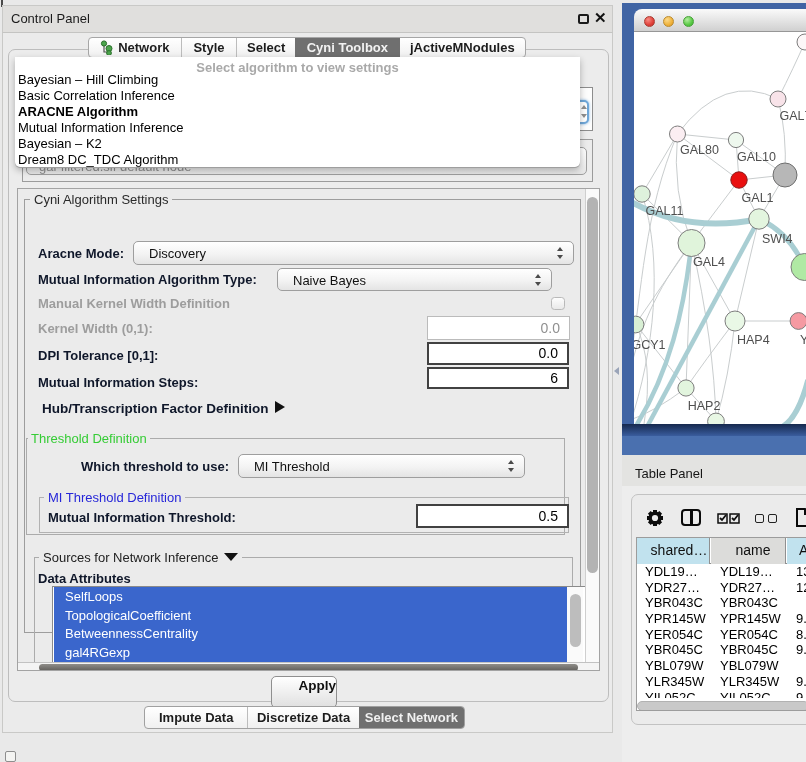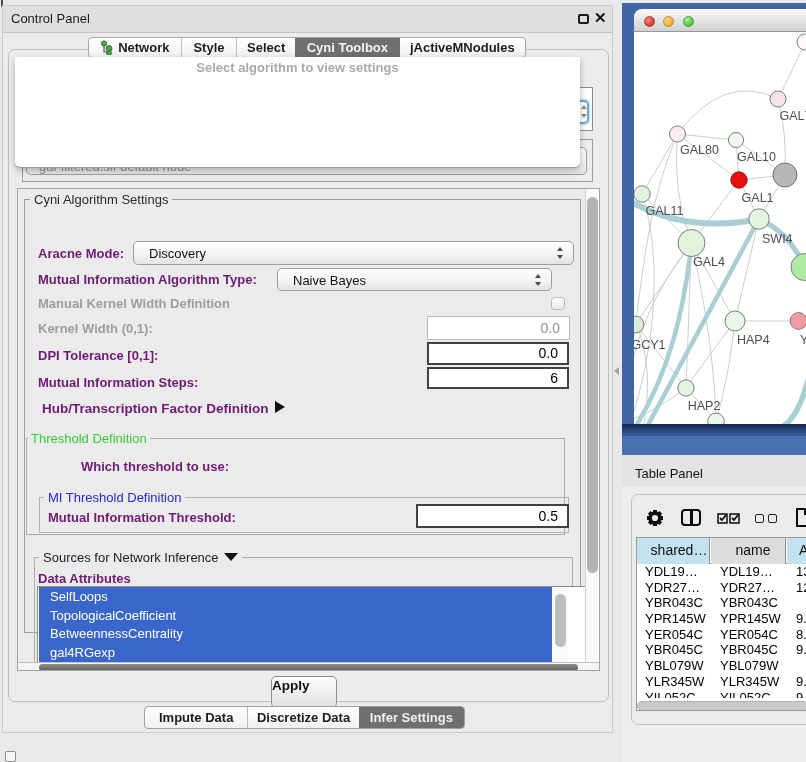--- a/index.html
+++ b/index.html
@@ -1,17 +1,17 @@
 <!DOCTYPE html>
 <html><head><meta charset="utf-8"><style>
 *{margin:0;padding:0;box-sizing:border-box}
 html,body{width:806px;height:762px;overflow:hidden;background:#e9e9e9;font-family:"Liberation Sans",sans-serif}
 #root{position:relative;width:806px;height:762px;overflow:hidden}
 .abs{position:absolute}
-.lbl{position:absolute;font:bold 13px "Liberation Sans",sans-serif;color:#701a75;white-space:nowrap}
+.lbl{position:absolute;font:bold 13px "Liberation Sans",sans-serif;color:#0f172a;white-space:nowrap}
 .glbl{position:absolute;font:bold 13px "Liberation Sans",sans-serif;color:#9d9d9d;white-space:nowrap}
 .combo{position:absolute;border:1px solid #9e9e9e;border-radius:5px;background:linear-gradient(#ffffff,#f3f3f3 55%,#e4e4e4);font:13px "Liberation Sans",sans-serif;color:#111}
 .combo .tx{position:absolute;left:15px;top:50%;transform:translateY(-50%)}
 .arr{position:absolute;right:9px;top:50%;width:7px;height:12px;transform:translateY(-50%)}
 .arr:before{content:"";position:absolute;left:0;top:0;border-left:3.5px solid transparent;border-right:3.5px solid transparent;border-bottom:4.5px solid #4a4a4a}
 .arr:after{content:"";position:absolute;left:0;bottom:0;border-left:3.5px solid transparent;border-right:3.5px solid transparent;border-top:4.5px solid #4a4a4a}
 .field{position:absolute;background:#fff;border:1px solid #bbb;font:14px "Liberation Sans",sans-serif;color:#000;text-align:right;padding-right:9px}
 .field.dark{border:2px solid #414141}
 .gbox{position:absolute;border:1px solid #ababab}
 .gbox>span{position:absolute;top:-8px;font:13px "Liberation Sans",sans-serif;background:#ebebeb;padding:0 4px;white-space:nowrap}
@@ -76,50 +76,54 @@
   <div class="field dark" style="left:409px;top:153px;width:142px;height:23px;line-height:19px">0.0</div>
   <div class="lbl" style="left:20px;top:186px">Mutual Information Steps:</div>
   <div class="field dark" style="left:409px;top:178px;width:142px;height:22px;line-height:18px">6</div>
   <div class="lbl" style="left:24px;top:212px;font-size:13.5px">Hub/Transcription Factor Definition</div>
   <div class="abs" style="left:257px;top:212px;width:0;height:0;border-top:6.5px solid transparent;border-bottom:6.5px solid transparent;border-left:10px solid #111"></div>
 
   <div class="gbox" style="left:8px;top:249px;width:539px;height:97px">
     <span style="left:1px;color:#35cc35;padding:0 3px">Threshold Definition</span>
   </div>
   <div class="lbl" style="left:63px;top:270px">Which threshold to use:</div>
+  <div class="combo" style="left:220px;top:265px;width:287px;height:24px">
+        <span class="tx">MI Threshold</span>
+        <span class="arr"></span>
+      </div>
   <div class="gbox" style="left:21px;top:308px;width:530px;height:36px;border-color:#b2b2b2">
     <span style="left:4px;color:#2626d8">MI Threshold Definition</span>
   </div>
   <div class="lbl" style="left:30px;top:321px">Mutual Information Threshold:</div>
   <div class="field dark" style="left:398px;top:315px;width:153px;height:24px;line-height:20px">0.5</div>
 
   <div class="gbox" style="left:16px;top:368px;width:539px;height:112px">
     <span style="left:4px;color:#222;font-weight:normal">Sources for Network Inference <i style="display:inline-block;width:0;height:0;border-left:7px solid transparent;border-right:7px solid transparent;border-top:8px solid #111;vertical-align:1px;margin-left:2px"></i></span>
   </div>
   <div class="lbl" style="left:20px;top:382px">Data Attributes</div>
-  <div class="abs" style="left:19px;top:397px;width:580px;height:76px;border:1px solid #8a8a8a;border-bottom:none;background:#fff">
+  <div class="abs" style="left:34px;top:397px;width:580px;height:76px;border:1px solid #8a8a8a;border-bottom:none;background:#fff">
     <div class="abs" style="left:1px;top:0;width:513px;height:76px;background:#3a66cc"></div>
     <div class="abs" style="left:12px;top:1px;font:13px 'Liberation Sans';color:#fff;line-height:18.6px">SelfLoops<br>TopologicalCoefficient<br>BetweennessCentrality<br>gal4RGexp</div>
     <div class="abs" style="left:514px;top:0;width:16px;height:76px;background:#fafafa"></div>
     <div class="abs" style="left:516.5px;top:7px;width:11px;height:53px;background:#bdbdbd;border-radius:5.5px"></div>
   </div>
 
   <div class="abs" style="left:0;top:473px;width:581px;height:10px;background:#f4f4f4;border-top:1px solid #c2c2c2"></div>
   <div class="abs" style="left:21px;top:475px;width:539px;height:7px;background:linear-gradient(#8f8d89,#605e5a);border-radius:4px"></div>
 
   <div class="abs" style="left:567px;top:0;width:16px;height:473px;background:#fafafa;border-left:1px solid #cfcfcf"></div>
   <div class="abs" style="left:569px;top:8px;width:11px;height:376px;background:#b3b3b3;border-radius:5.5px"></div>
 </div>
 
-<div class="abs" style="left:271px;top:676px;width:66px;height:32px;border:1px solid #8f8f8f;border-radius:5px;background:linear-gradient(#fff,#e0e0e0);font:600 13.5px 'Liberation Sans';color:#111;text-align:left;line-height:18px">Apply</div>
+<div class="abs" style="left:271px;top:676px;width:66px;height:32px;border:1px solid #8f8f8f;border-radius:5px;background:linear-gradient(#fff,#e0e0e0);font:600 13.5px 'Liberation Sans';color:#111;text-align:right;line-height:18px">Apply</div>
 
 <div class="abs" style="left:144px;top:706px;width:321px;height:23px;display:flex;border:1px solid #a0a0a0;border-radius:4px;background:linear-gradient(#ffffff,#f0f0f0);font:13px 'Liberation Sans';overflow:hidden">
  <div class="seg" style="width:103px">Impute Data</div>
  <div class="seg" style="width:112px;border-left:1px solid #bcbcbc">Discretize Data</div>
- <div class="seg" style="width:106px;background:#6f6f6f;color:#f0f0f0">Infer Settings</div>
+ <div class="seg" style="width:106px;background:#6f6f6f;color:#f0f0f0">Select Network</div>
 </div>
 
 <div class="abs" style="left:5px;top:751px;width:11px;height:11px;border:1px solid #8e8e8e;background:#f4f4f2;border-radius:2px"></div>
 
 <div class="abs" style="left:614px;top:367px;width:0;height:0;border-top:4px solid transparent;border-bottom:4px solid transparent;border-right:5px solid #9aa4b8"></div>
 
 <div class="abs" style="left:622px;top:3px;width:184px;height:452px;background:#4064a4"></div>
 <div class="abs" style="left:622px;top:424px;width:184px;height:12px;background:linear-gradient(#16294e,#3a5d9e)"></div>
 <div class="abs" style="left:622px;top:436px;width:184px;height:19px;background:#4a70af"></div>
 <div class="abs" style="left:634px;top:9px;width:172px;height:23px;border-top-left-radius:8px;background:linear-gradient(#fafafa,#d0d0d0);border-bottom:1px solid #979797"></div>
@@ -247,14 +251,15 @@
         <div style="height:15.7px;line-height:15.7px;white-space:nowrap"><span style="display:inline-block;width:74px;padding-left:8px;vertical-align:top">YBL079W</span><span style="display:inline-block;width:76px;padding-left:9px;vertical-align:top">YBL079W</span><span style="display:inline-block;padding-left:9px;vertical-align:top"></span></div>
         <div style="height:15.7px;line-height:15.7px;white-space:nowrap"><span style="display:inline-block;width:74px;padding-left:8px;vertical-align:top">YLR345W</span><span style="display:inline-block;width:76px;padding-left:9px;vertical-align:top">YLR345W</span><span style="display:inline-block;padding-left:9px;vertical-align:top">9.</span></div>
         <div style="height:15.7px;line-height:15.7px;white-space:nowrap"><span style="display:inline-block;width:74px;padding-left:8px;vertical-align:top">YIL052C</span><span style="display:inline-block;width:76px;padding-left:9px;vertical-align:top">YIL052C</span><span style="display:inline-block;padding-left:9px;vertical-align:top">9.</span></div>
       </div>
   <div class="abs" style="left:0;top:160px;width:176px;height:14px;background:#fff"></div>
   <div class="abs" style="left:0px;top:163px;width:172px;height:9.5px;background:#c9c9c9;border:1px solid #b2b2b2;border-radius:5px"></div>
 </div>
 
 <div class="abs" style="left:15px;top:57px;width:565px;height:110px;background:#fff;border-radius:0 0 5px 5px;box-shadow:0 1px 0 #9e9e9e,0 3px 7px rgba(0,0,0,.28)">
   <div style="position:absolute;top:3px;width:100%;text-align:center;font:600 13px 'Liberation Sans';color:#a9a9a9">Select algorithm to view settings</div>
+  <div style="position:absolute;left:3px;top:15px;font:13px 'Liberation Sans';color:#000;line-height:16px">Bayesian – Hill Climbing<br>Basic Correlation Inference<br><b>ARACNE Algorithm</b><br>Mutual Information Inference<br>Bayesian – K2<br>Dream8 DC_TDC Algorithm</div>
 </div>
 
 </div>
 </body></html>

